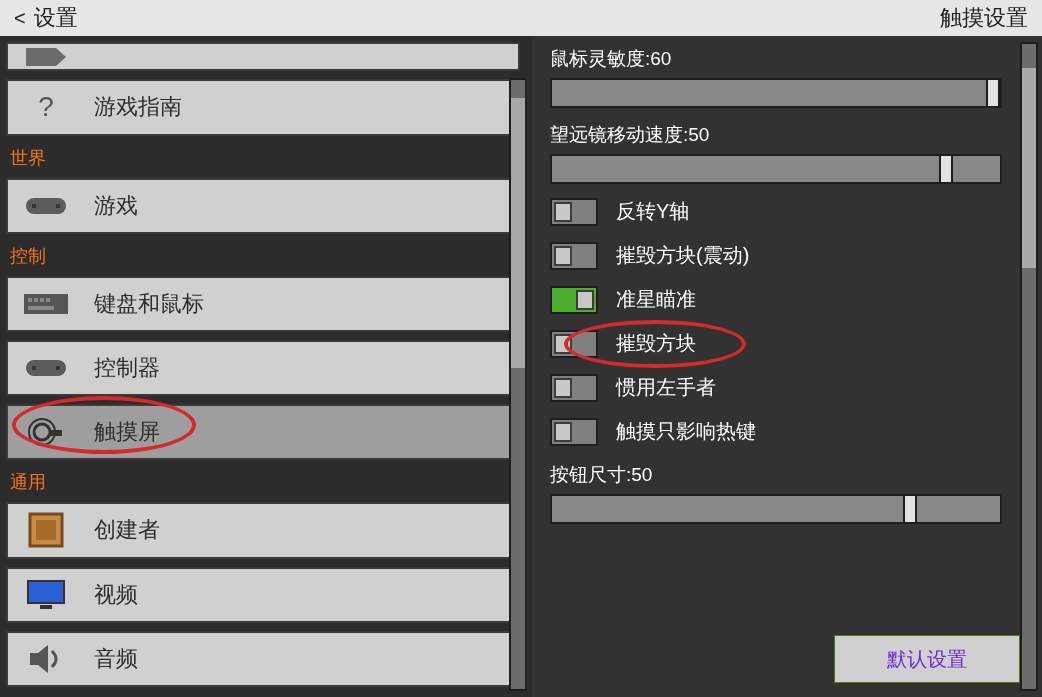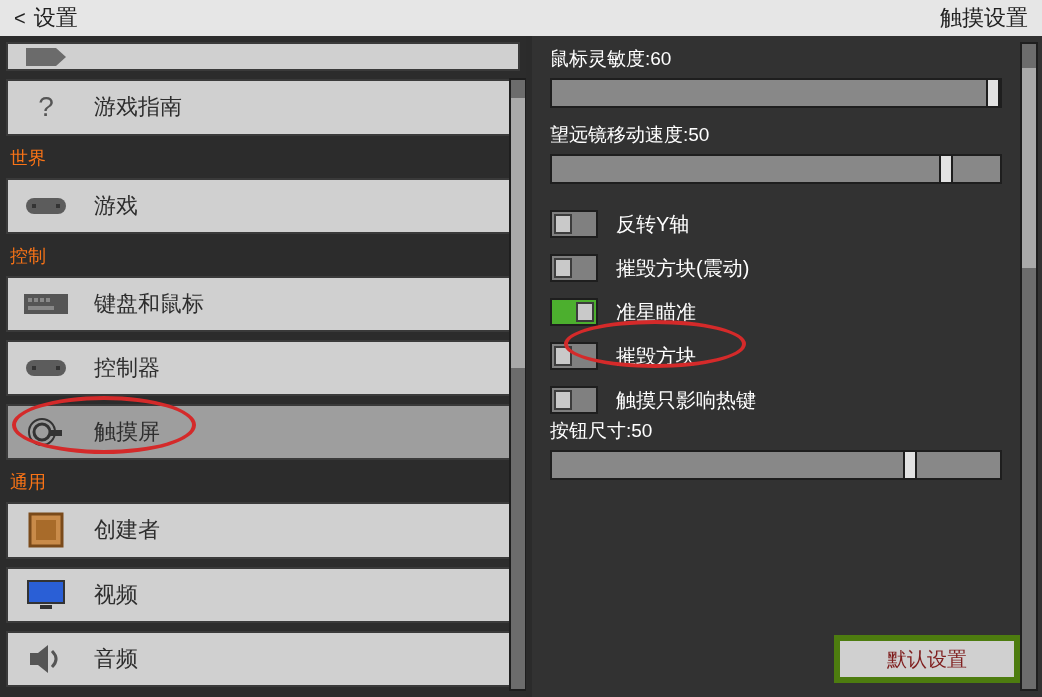--- a/index.html
+++ b/index.html
@@ -30,30 +30,30 @@
   .vbar { position:absolute; right:-1px; top:42px; bottom:6px; width:18px; }
   .vbar .track { position:absolute; inset:0; background:#6c6c6c; border:2px solid #1e1e1e;}
   .vbar .thumb { position:absolute; top:20px; left:2px; right:2px; height:270px; background:#a9a9a9;}
 
   
   .rightcol { flex:1; background:#323232; padding:8px 0 0 18px; position:relative; overflow:hidden;}
   .rlabel { font-size:19px; margin:2px 0 6px 0;}
   .slider { width:452px; height:30px; background:#888; border:2px solid #1e1e1e; margin:2px 0 14px 0; position:relative;}
   .slider .handle { position:absolute; top:-2px; bottom:-2px; width:14px; background:#e2e2e2;
                     border:2px solid #1e1e1e;}
-  .toggle-row { display:flex; align-items:flex-end; gap:18px; height:40px; margin:4px 0;}
+  .toggle-row { display:flex; align-items:flex-start; gap:18px; height:40px; margin:4px 0;}
   .toggle { width:48px; height:28px; border:2px solid #1e1e1e; display:flex; align-items:center; padding:2px; background:#808080;}
   .toggle .knob { width:18px; height:20px; background:#c9c9c9; border:2px solid #3c3c3c; }
   .toggle.on { background:#4caf2e; justify-content:flex-end;}
   .toggle.off { background:#808080; justify-content:flex-start;}
   .toggle-label { font-size:20px;}
 
   
   .defbtn { position:absolute; bottom:14px; right:22px; width:186px; height:48px;
-            background:#d0d0d0; color:#7f1d1d; border:6px solid #4d7c0f;
+            background:#d0d0d0; color:#6d28d9; border:1px solid #4d7c0f;
             display:flex; justify-content:center; align-items:center; font-size:20px;}
 
   
   .vbar2 { position:absolute; right:4px; top:6px; bottom:6px; width:18px;}
   .vbar2 .track{ position:absolute; inset:0; background:#6c6c6c; border:2px solid #1e1e1e;}
   .vbar2 .thumb{ position:absolute; top:26px; left:2px; right:2px; height:200px; background:#a9a9a9;}
 
   
   .ring { position:absolute; border:4px solid #d42a2a; border-radius:50%/50%; pointer-events:none;}
   .ring1 { left:12px; top:396px; width:184px; height:58px; }
@@ -205,20 +205,26 @@
         <div class="toggle-row">
           <div class="toggle off">
             <div class="knob"></div>
           </div>
           <div class="toggle-label">摧毁方块</div>
         </div>
         <div class="toggle-row">
           <div class="toggle off">
             <div class="knob"></div>
           </div>
+          <div class="toggle-label">惯用左手者</div>
+        </div>
+        <div class="toggle-row">
+          <div class="toggle off">
+            <div class="knob"></div>
+          </div>
           <div class="toggle-label">触摸只影响热键</div>
         </div>
       </div>
 
     <div class="rlabel">按钮尺寸:50</div>
     <div class="slider">
         <div class="handle" style="left:calc(80% - 7px);"></div>
       </div>
 
     <div class="defbtn">默认设置</div>

